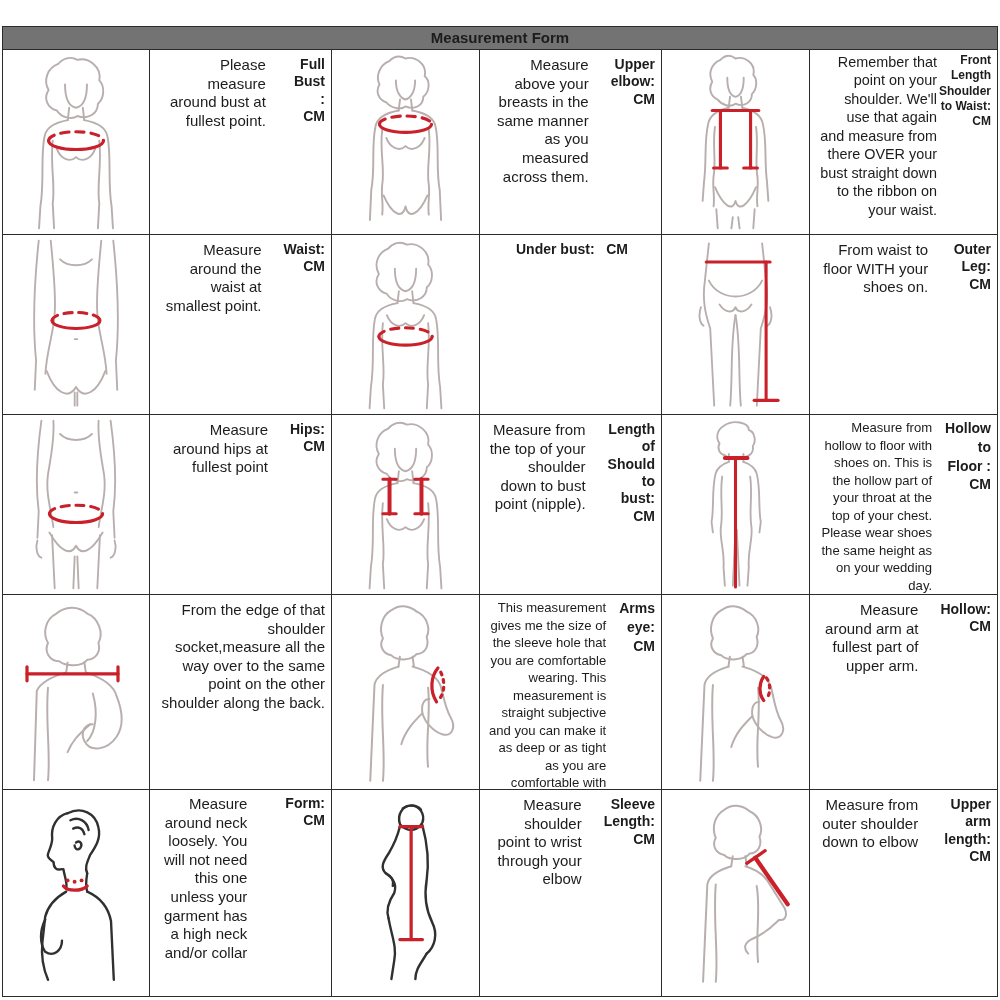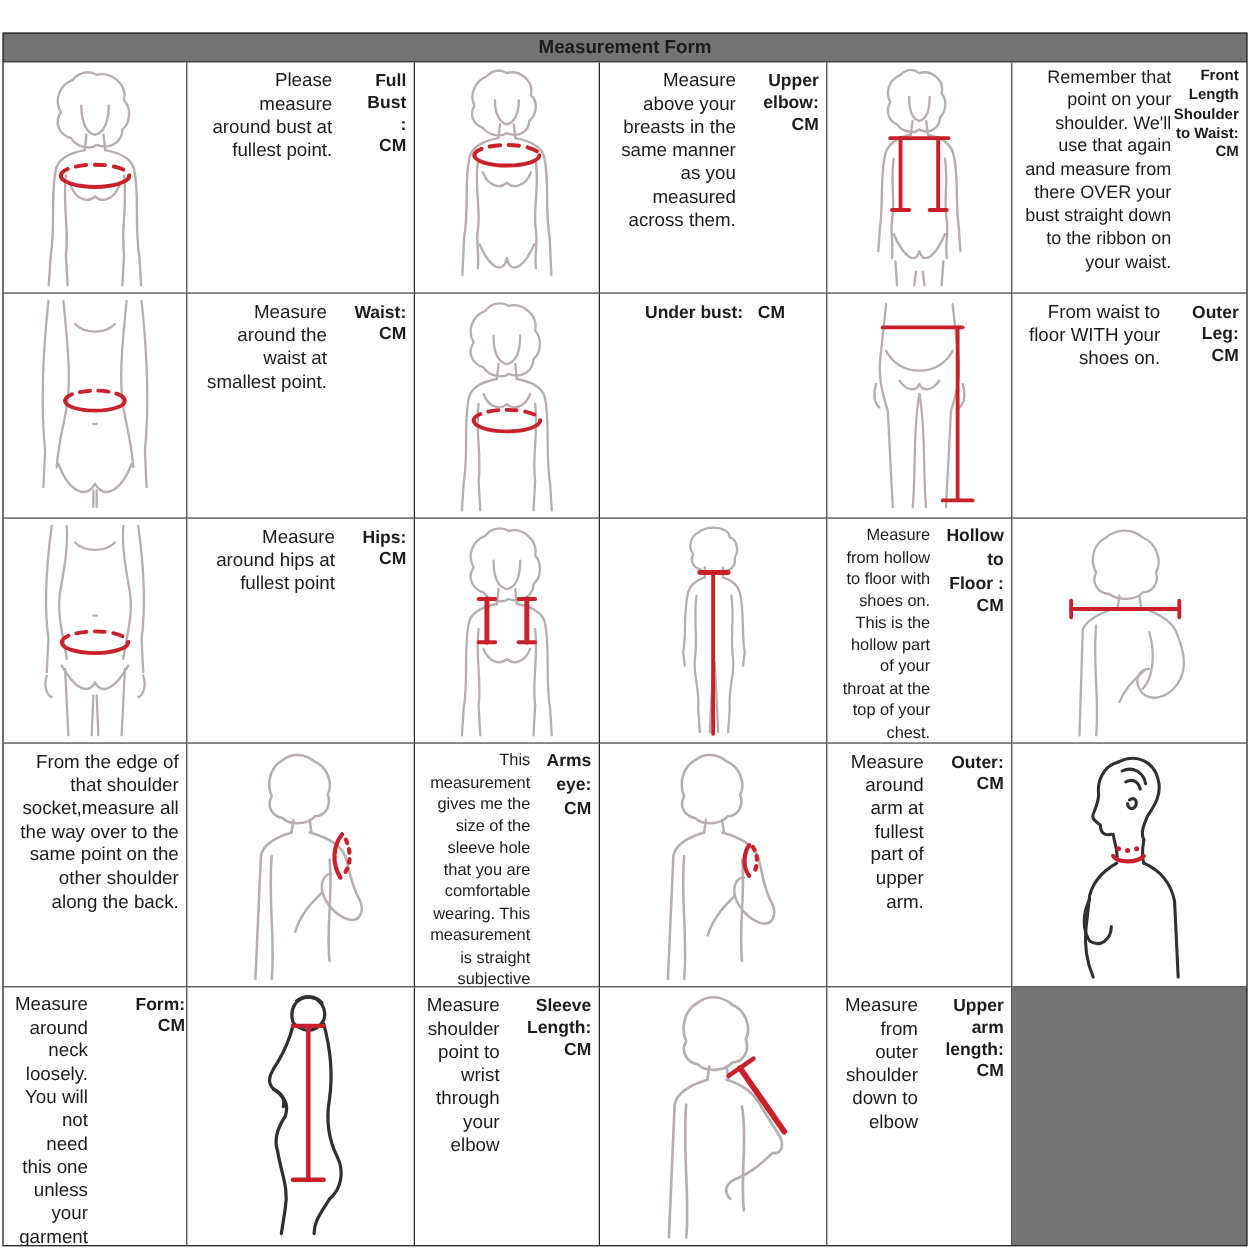--- a/index.html
+++ b/index.html
@@ -189,20 +189,24 @@
         <path class="sk" d="M44 49C33 51 28 55 27 61C24 76 27 94 24 112L23 128"></path>
         <path class="sk" d="M56 49C67 51 72 55 73 61C76 76 73 94 76 112L77 128"></path>
         <path class="sk" d="M33 64C31 82 35 96 33 110L34 128"></path>
         <path class="sk" d="M67 64C69 82 65 96 67 110L66 128"></path>
         <path class="sk" d="M36 76C39 84 46 86 50 82M64 76C61 84 54 86 50 82"></path>
         <path class="rdt" d="M38 46L38 72M62 46L62 72"></path>
         <path class="rd" d="M33 46L43 46M57 46L67 46M33 72L43 72M57 72L67 72"></path>
       </svg>
     </div>
 
+    <div class="cell txt">
+      <p class="desc">Measure from the top of your shoulder down to bust point (nipple).</p>
+      <p class="label">Length of Should to bust:  CM</p>
+    </div>
 
     <div class="cell img">
       <svg viewBox="0 0 100 130">
         <path class="sk" d="M41 6C36 9 35 15 38 19C36 23 38 27 42 28C45 31 52 32 55 29C60 30 64 26 63 21C66 17 64 10 60 9C60 3 48 1 41 6Z"></path>
         <path class="sk" d="M45 27L45 33M56 27L56 33"></path>
         <path class="sk" d="M45 33C39 35 36 38 35 42C32 54 34 68 32 78L33 86"></path>
         <path class="sk" d="M56 33C62 35 65 38 66 42C69 54 67 68 69 78L68 86"></path>
         <path class="sk" d="M40 44C38 58 41 70 39 82C38 92 42 100 41 112L42 126"></path>
         <path class="sk" d="M61 44C63 58 60 70 62 82C63 92 59 100 60 112L59 126"></path>
         <path class="sk" d="M50 84L48 126M51 84L53 126"></path>
@@ -262,21 +266,21 @@
         <path class="sk" d="M34 60C32 84 36 108 34 128"></path>
         <path class="sk" d="M66 62C68 80 64 100 66 118"></path>
         <path class="sk" d="M62 82C56 88 50 94 47 104"></path>
         <path class="rd" d="M70 54C67 58 66 66 70 71"></path>
         <path class="rd dot" d="M72 55C75 59 75 66 72 70"></path>
       </svg>
     </div>
 
     <div class="cell txt">
       <p class="desc">Measure around arm at fullest part of upper arm.</p>
-      <p class="label">Outer:  CM</p>
+      <p class="label">Hollow:  CM</p>
     </div>
 
     <div class="cell img">
       <svg viewBox="0 0 100 130">
         <path class="skd" d="M44 8C36 10 32 18 33 26C33 30 31 34 30 37C29 40 32 41 34 43C34 47 36 49 40 48"></path>
         <path class="skd" d="M44 8C54 3 64 8 66 18C68 26 64 32 60 38C58 43 56 47 58 51"></path>
         <path class="skd" d="M46 13C52 10 58 14 59 20M48 19C52 17 55 19 56 23"></path>
         <path class="skd" d="M50 29C53 27 55 30 53 33C51 35 49 33 49 31"></path>
         <path class="skd" d="M41 48C42 54 44 58 43 62"></path>
         <path class="skd" d="M58 51C57 57 57 61 58 64"></path>

